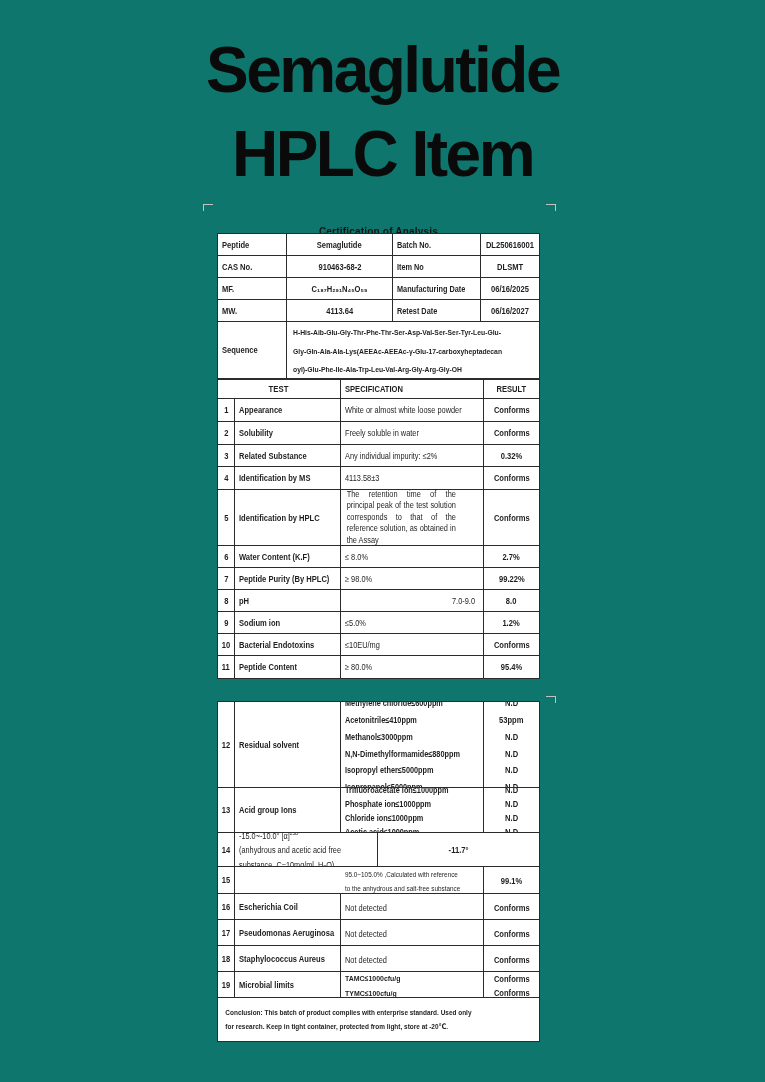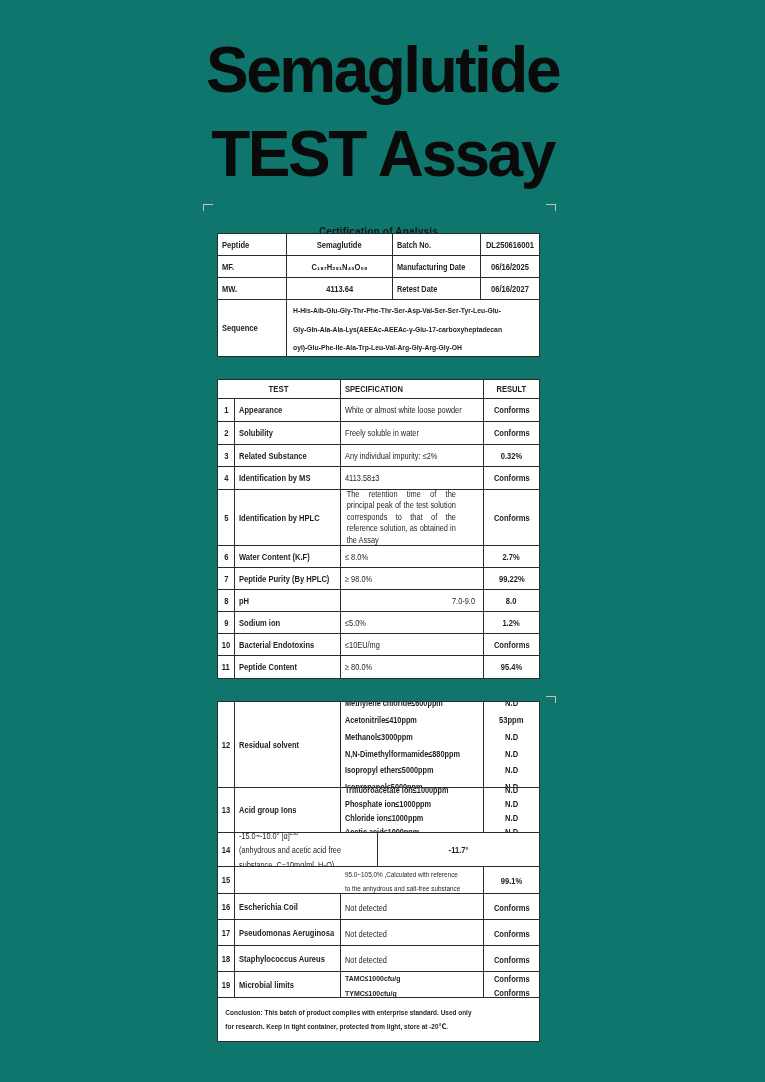--- a/index.html
+++ b/index.html
@@ -34,21 +34,21 @@
   .m1{left:203px;top:204px;border-left:1.5px solid #c2c2c2;border-top:1.5px solid #c2c2c2;}
   .m2{left:546px;top:204px;border-right:1.5px solid #c2c2c2;border-top:1.5px solid #c2c2c2;}
   .m3{left:546px;top:696px;border-right:1.5px solid #c2c2c2;border-top:1.5px solid #c2c2c2;}
 </style>
 </head>
 <body>
 
 <div class="page">
   <div class="title">
     <div>Semaglutide</div>
-    <div>TEST Assay</div>
+    <div>HPLC Item</div>
   </div>
   <div class="mark m1"></div>
   <div class="mark m2"></div>
   <div class="mark m3"></div>
   <div class="cert-heading">Certification of Analysis</div>
   <div id="info-table" class="tbl">
       <div class="row" style="height: 22px;">
         <div class="cell c-l" style="width: 69px;">
           <span class="tx bold" style="font-size: 8.8px;">Peptide</span>
         </div>
@@ -57,20 +57,34 @@
         </div>
         <div class="cell c-l" style="width: 88px;">
           <span class="tx bold" style="font-size: 8.5px;">Batch No.</span>
         </div>
         <div class="cell c-c last" style="flex: 1 1 0%;">
           <span class="tx bold" style="font-size: 8.8px;">DL250616001</span>
         </div>
       </div>
       <div class="row" style="height: 22px;">
         <div class="cell c-l" style="width: 69px;">
+          <span class="tx bold" style="font-size: 8.8px;">CAS No.</span>
+        </div>
+        <div class="cell c-c" style="width: 106px;">
+          <span class="tx bold" style="font-size: 8.8px;">910463-68-2</span>
+        </div>
+        <div class="cell c-l" style="width: 88px;">
+          <span class="tx bold" style="font-size: 8.5px;">Item No</span>
+        </div>
+        <div class="cell c-c last" style="flex: 1 1 0%;">
+          <span class="tx bold" style="font-size: 8.8px;">DLSMT</span>
+        </div>
+      </div>
+      <div class="row" style="height: 22px;">
+        <div class="cell c-l" style="width: 69px;">
           <span class="tx bold" style="font-size: 8.8px;">MF.</span>
         </div>
         <div class="cell c-c" style="width: 106px;">
           <span class="tx bold" style="font-size: 8.8px;">C₁₈₇H₂₉₁N₄₅O₅₉</span>
         </div>
         <div class="cell c-l" style="width: 88px;">
           <span class="tx bold" style="font-size: 8.5px;">Manufacturing Date</span>
         </div>
         <div class="cell c-c last" style="flex: 1 1 0%;">
           <span class="tx bold" style="font-size: 8.8px;">06/16/2025</span>

